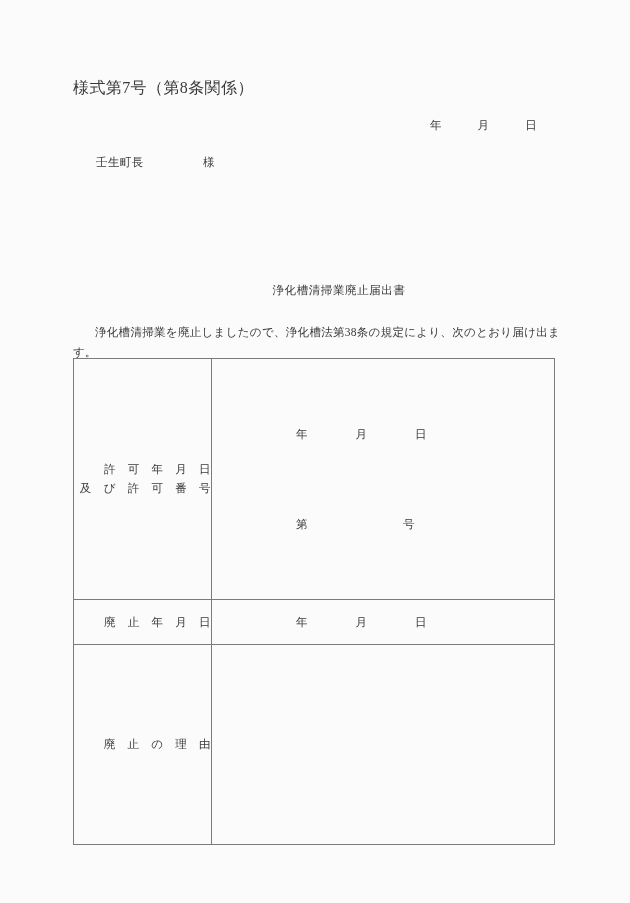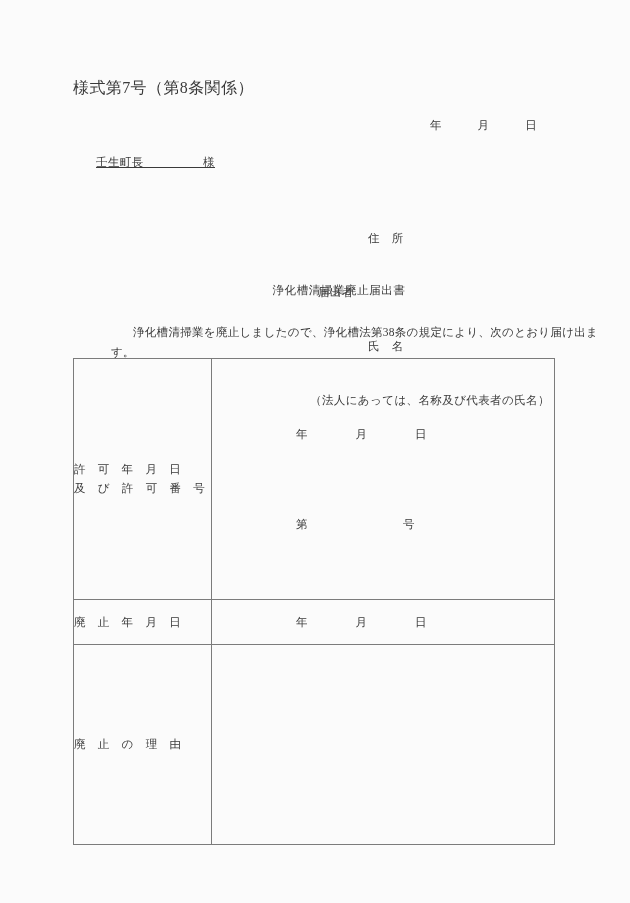--- a/index.html
+++ b/index.html
@@ -44,21 +44,20 @@
   }
 
   
   .addressee {
     position: absolute;
     left: 96px;
     top: 155px;
     font-size: 11.5px;
     white-space: pre;
     letter-spacing: 0.4px;
-    text-decoration: underline;
   }
 
   
   .submitter {
     position: absolute;
     left: 310px;
     top: 193px;
     font-size: 11.5px;
     line-height: 18px;
     white-space: pre;
@@ -85,21 +84,20 @@
   .body-par {
     position: absolute;
     left: 73px;
     top: 322px;
     width: 487px;
     font-size: 11.5px;
     line-height: 20px;
     text-indent: 22px;
     letter-spacing: 0.1px;
     text-align: justify;
-    margin-left: 38px;
   }
 
   
   .form-table {
     position: absolute;
     left: 73px;
     top: 358px;
     width: 481px;
     border-collapse: collapse;
     table-layout: fixed;
@@ -107,21 +105,21 @@
   .form-table td {
     border: 1px solid #7b7b7b;
     font-size: 11.5px;
     padding: 0;
     vertical-align: middle;
   }
   .col-label { width: 138px; }
   .col-value { width: 343px; }
 
   .lbl {
-    text-align: left;
+    text-align: right;
     white-space: pre-line;
     line-height: 19px;
     letter-spacing: 0.4px;
   }
 
   .row1 { height: 76px; }
   .row2 { height: 45px; }
   .row3 { height: 200px; }
 
   .val-stack {
@@ -143,26 +141,20 @@
 <body>
 
 <div class="page">
 
   <div class="form-no">様式第7号（第8条関係）</div>
 
   <div class="date-line">年　　　月　　　日</div>
 
   <div class="addressee">壬生町長　　　　　様</div>
 
-  <div class="submitter">
-    <span class="ln-addr">住　所</span>
-    <span class="ln-who">届出者</span>
-    <span class="ln-name">氏　名</span>
-    <span class="ln-note">（法人にあっては、名称及び代表者の氏名）</span>
-  </div>
 
   <div class="doc-title">浄化槽清掃業廃止届出書</div>
 
   <div class="body-par">浄化槽清掃業を廃止しましたので、浄化槽法第38条の規定により、次のとおり届け出ます。</div>
 
   <table class="form-table">
     <colgroup>
       <col class="col-label">
       <col class="col-value">
     </colgroup>

